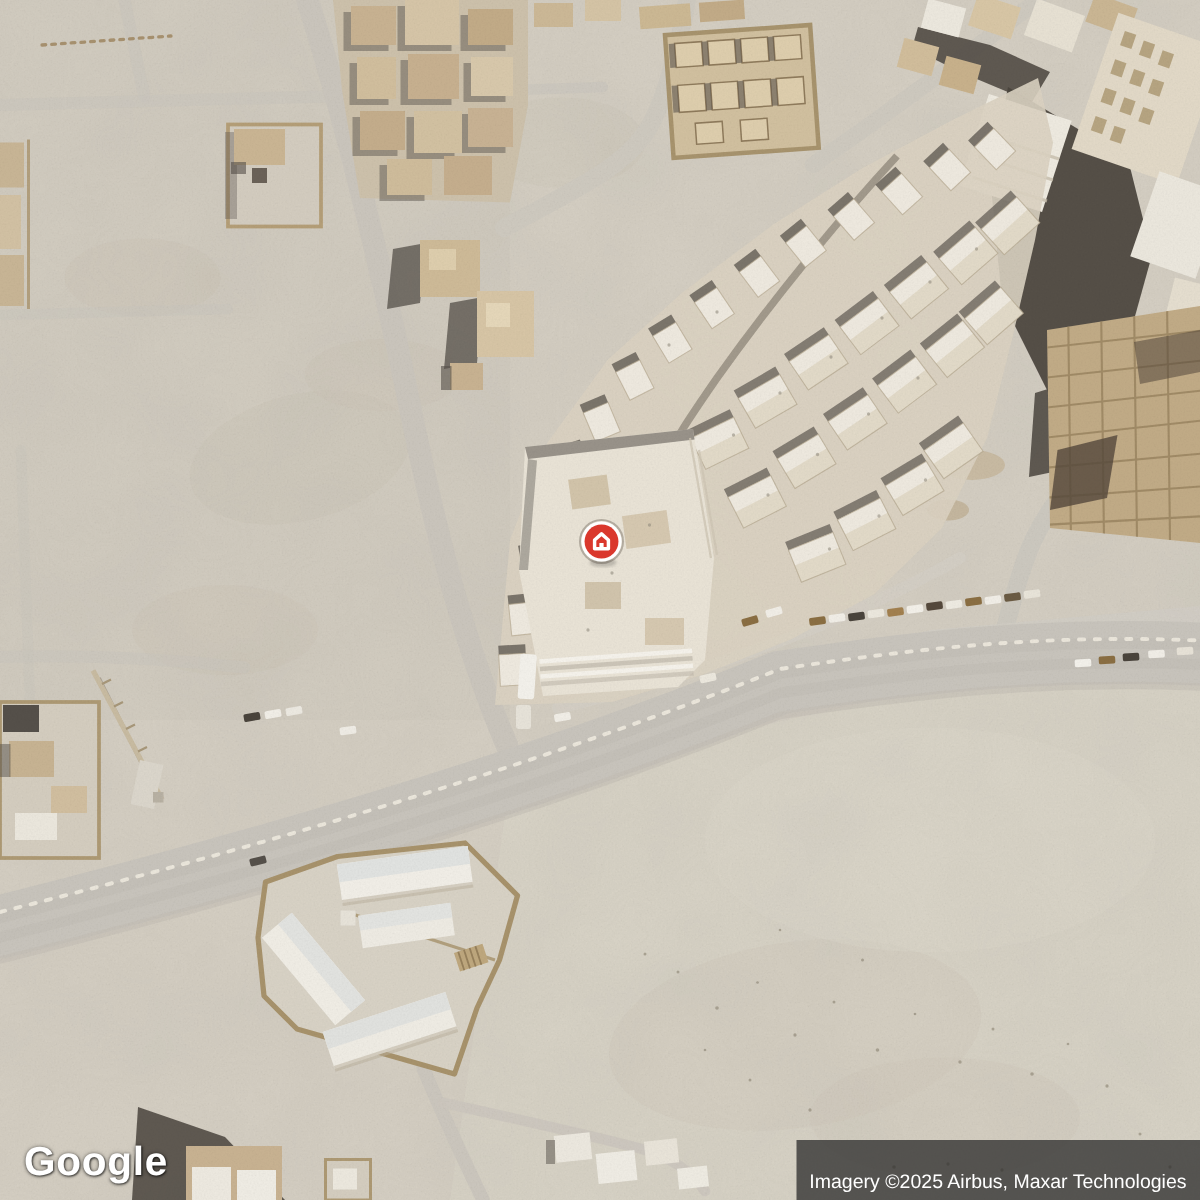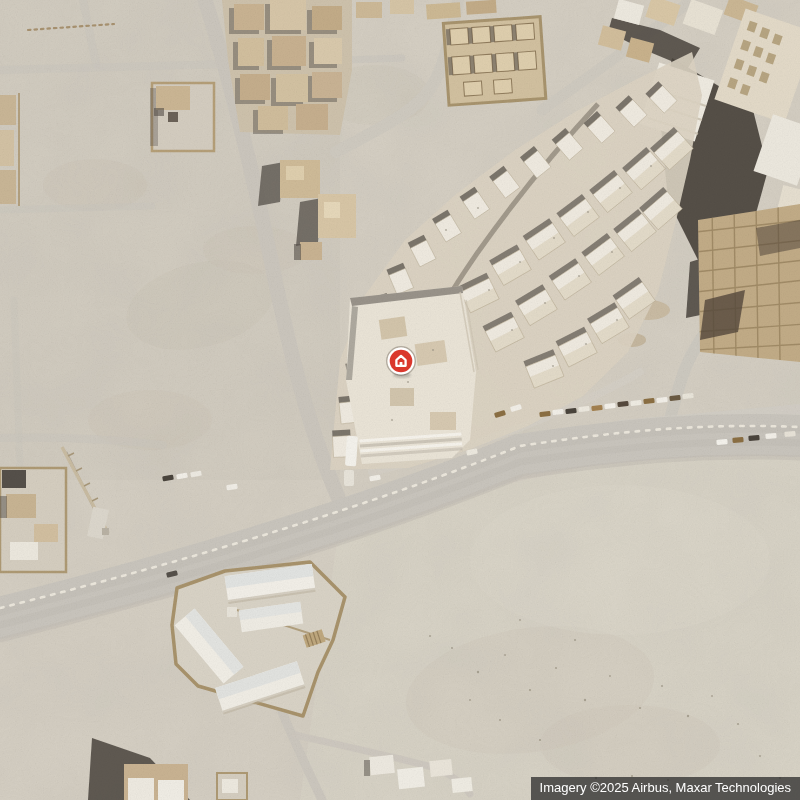--- a/index.html
+++ b/index.html
@@ -11,21 +11,21 @@
     --red:#DA382D;
   }
   html,body{margin:0;padding:0;background:#202124;}
   .stage{position:relative;width:800px;height:800px;overflow:hidden;
          font-family:"Liberation Sans","DejaVu Sans",sans-serif;}
   .stage svg{position:absolute;inset:0;display:block;}
   .logo{position:absolute;left:16px;bottom:10px;font-size:27px;font-weight:700;
         color:#fff;letter-spacing:.5px;
         text-shadow:0 1px 2px rgba(0,0,0,.5),0 0 3px rgba(0,0,0,.35),1px 1px 1px rgba(0,0,0,.35);}
   .attrib{position:absolute;right:0;bottom:0;background:rgba(40,40,40,.74);
-          color:#fff;font-size:13px;line-height:16px;padding:3px 9px 4px;}
+          color:#fff;font-size:13px;line-height:16px;padding:20px 9px 4px;}
   .grain{mix-blend-mode:multiply;}
 </style>
 </head>
 <body>
 
 <div class="stage">
 <svg viewBox="0 0 800 800" width="800" height="800">
   <defs>
     <filter id="grainF">
           <feTurbulence type="fractalNoise" baseFrequency="0.85" numOctaves="2" seed="11"></feTurbulence>
@@ -445,14 +445,15 @@
     <circle r="14.3" fill="none" stroke="#3C3228" stroke-width="1.4" opacity=".3"></circle>
     <circle r="13.4" fill="#FFFFFF"></circle>
     <circle r="11.3" fill="var(--red)"></circle>
     <g>
       <path d="M-4.6,4.8 L-4.6,-1 L0,-5.1 L4.6,-1 L4.6,4.8 Z" fill="none" stroke="#FFFFFF" stroke-width="2.3" stroke-linejoin="round"></path>
       <rect x="-1.4" y="1" width="2.8" height="3.8" fill="#FFFFFF"></rect>
     </g>
   </g>
 </svg>
 
+<div class="logo">Google</div>
 <div class="attrib">Imagery ©2025 Airbus, Maxar Technologies</div>
 </div>
 
 </body></html>

